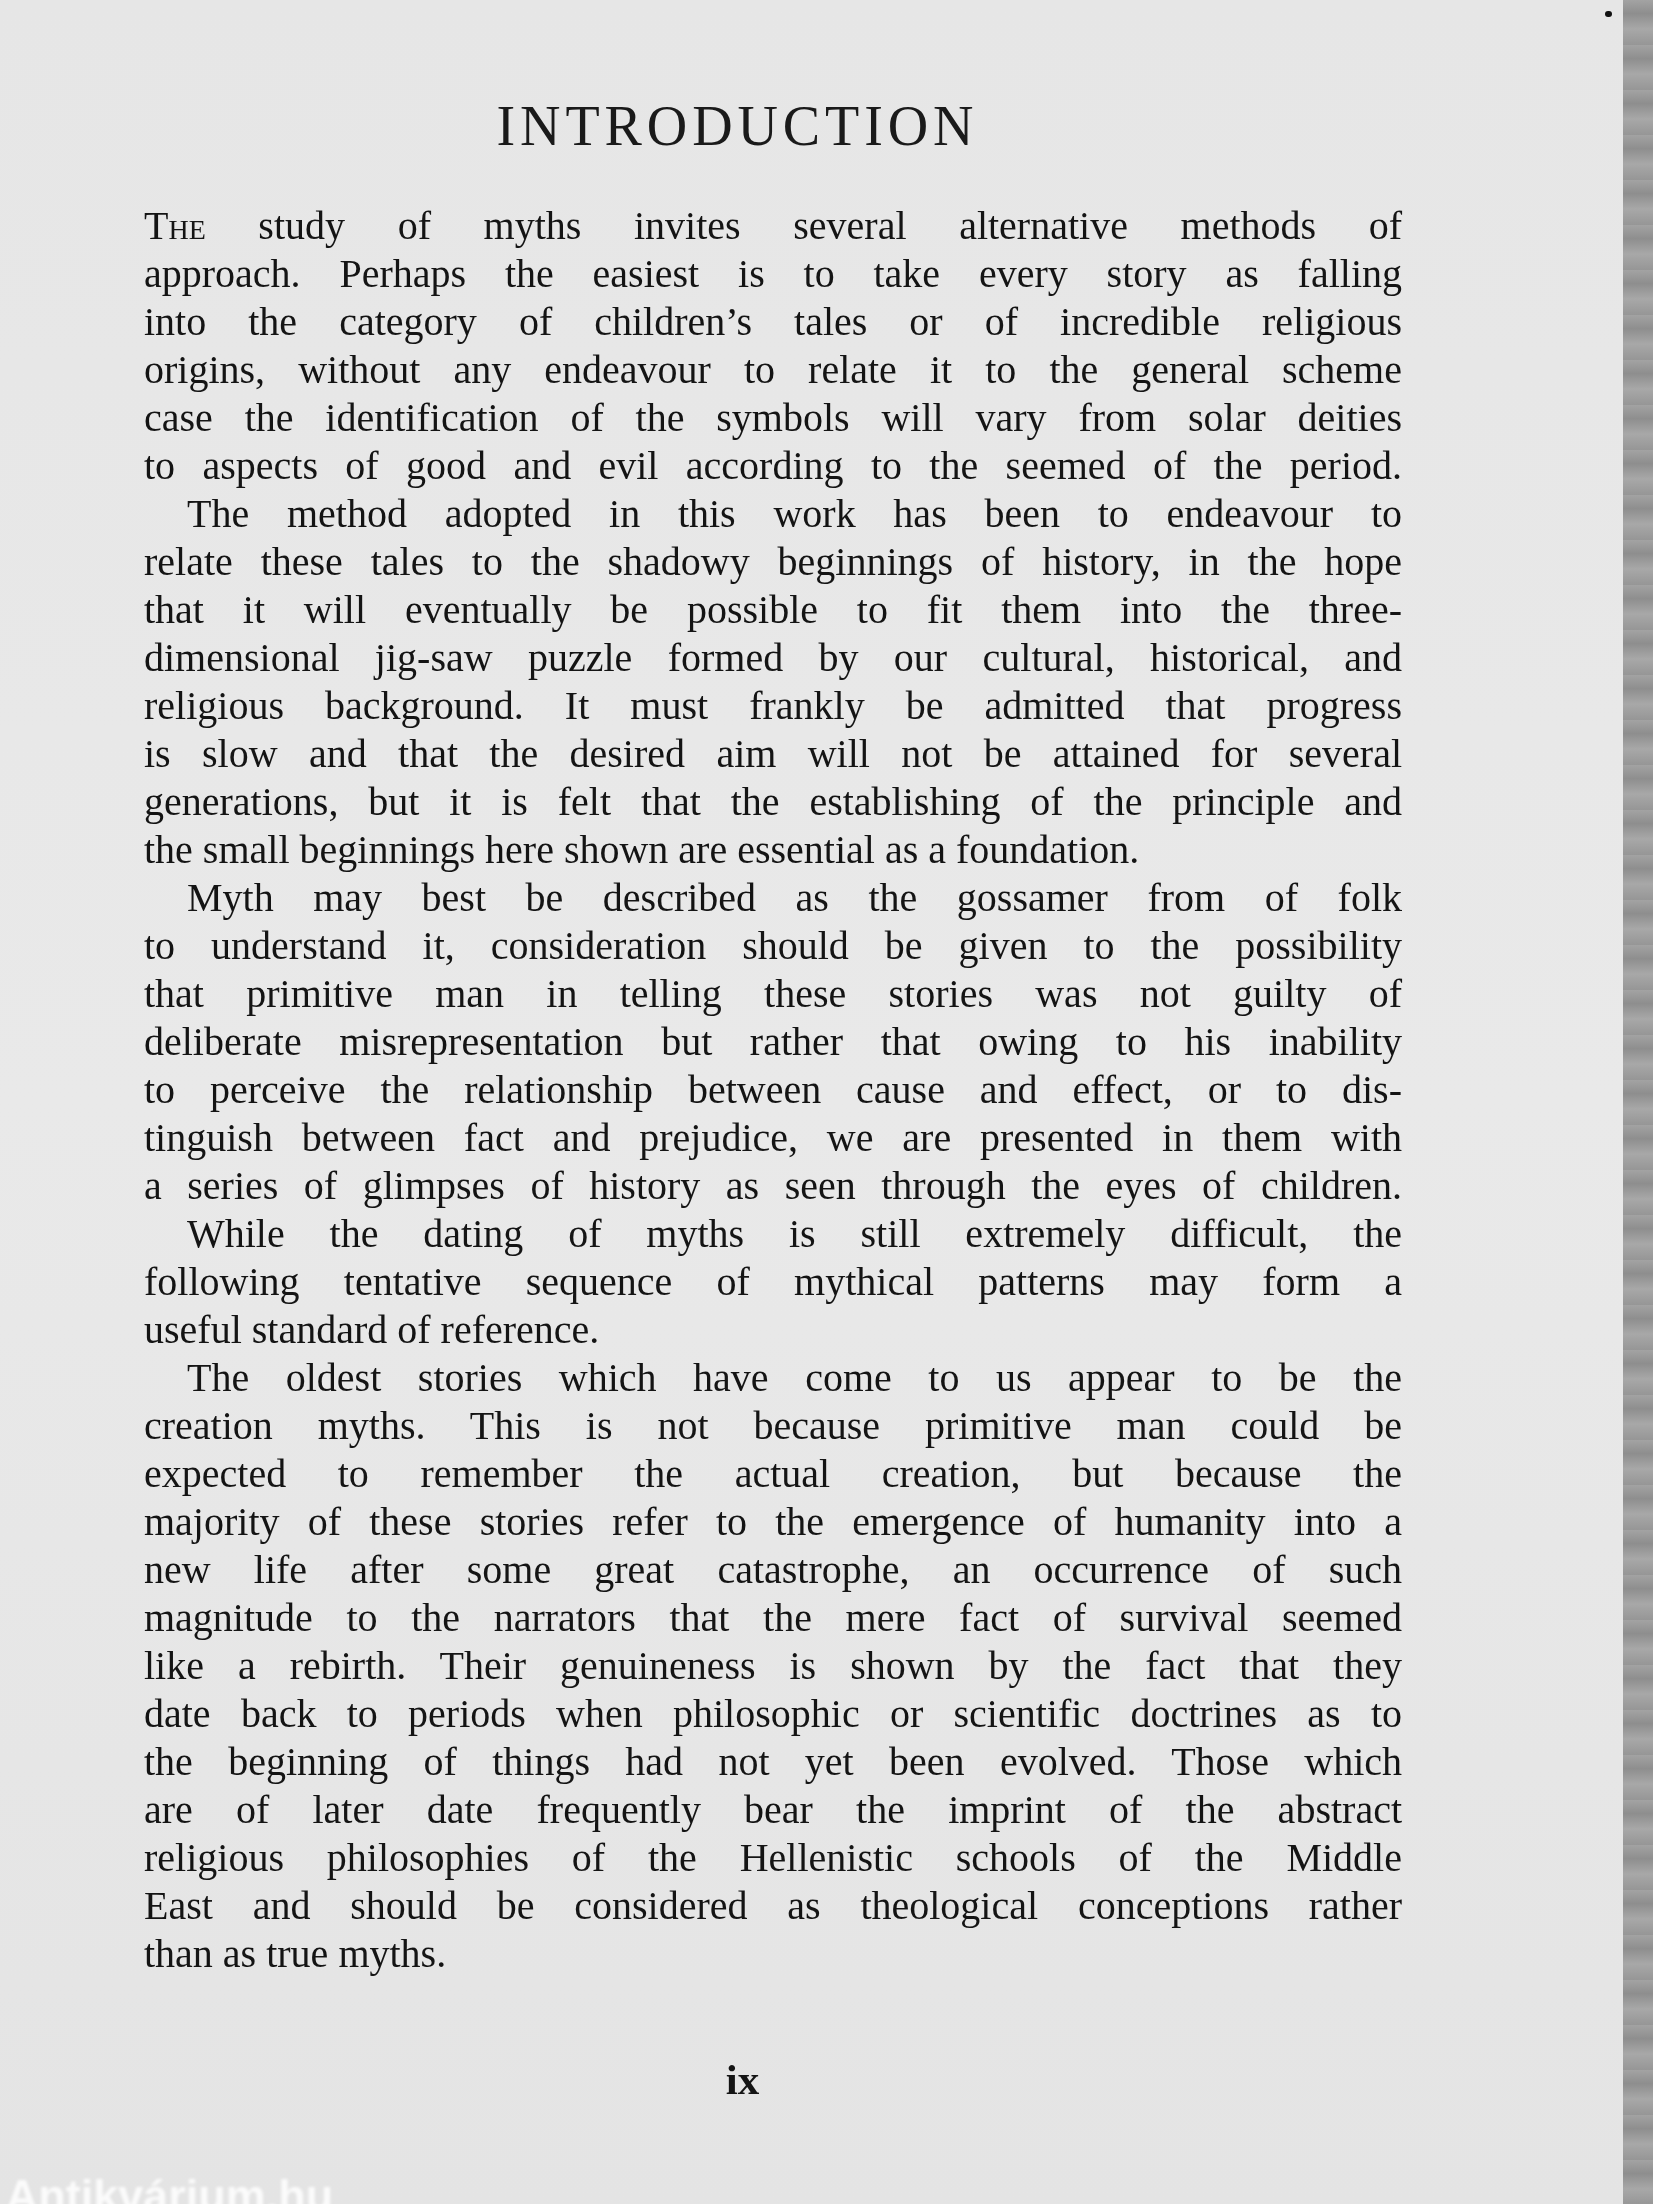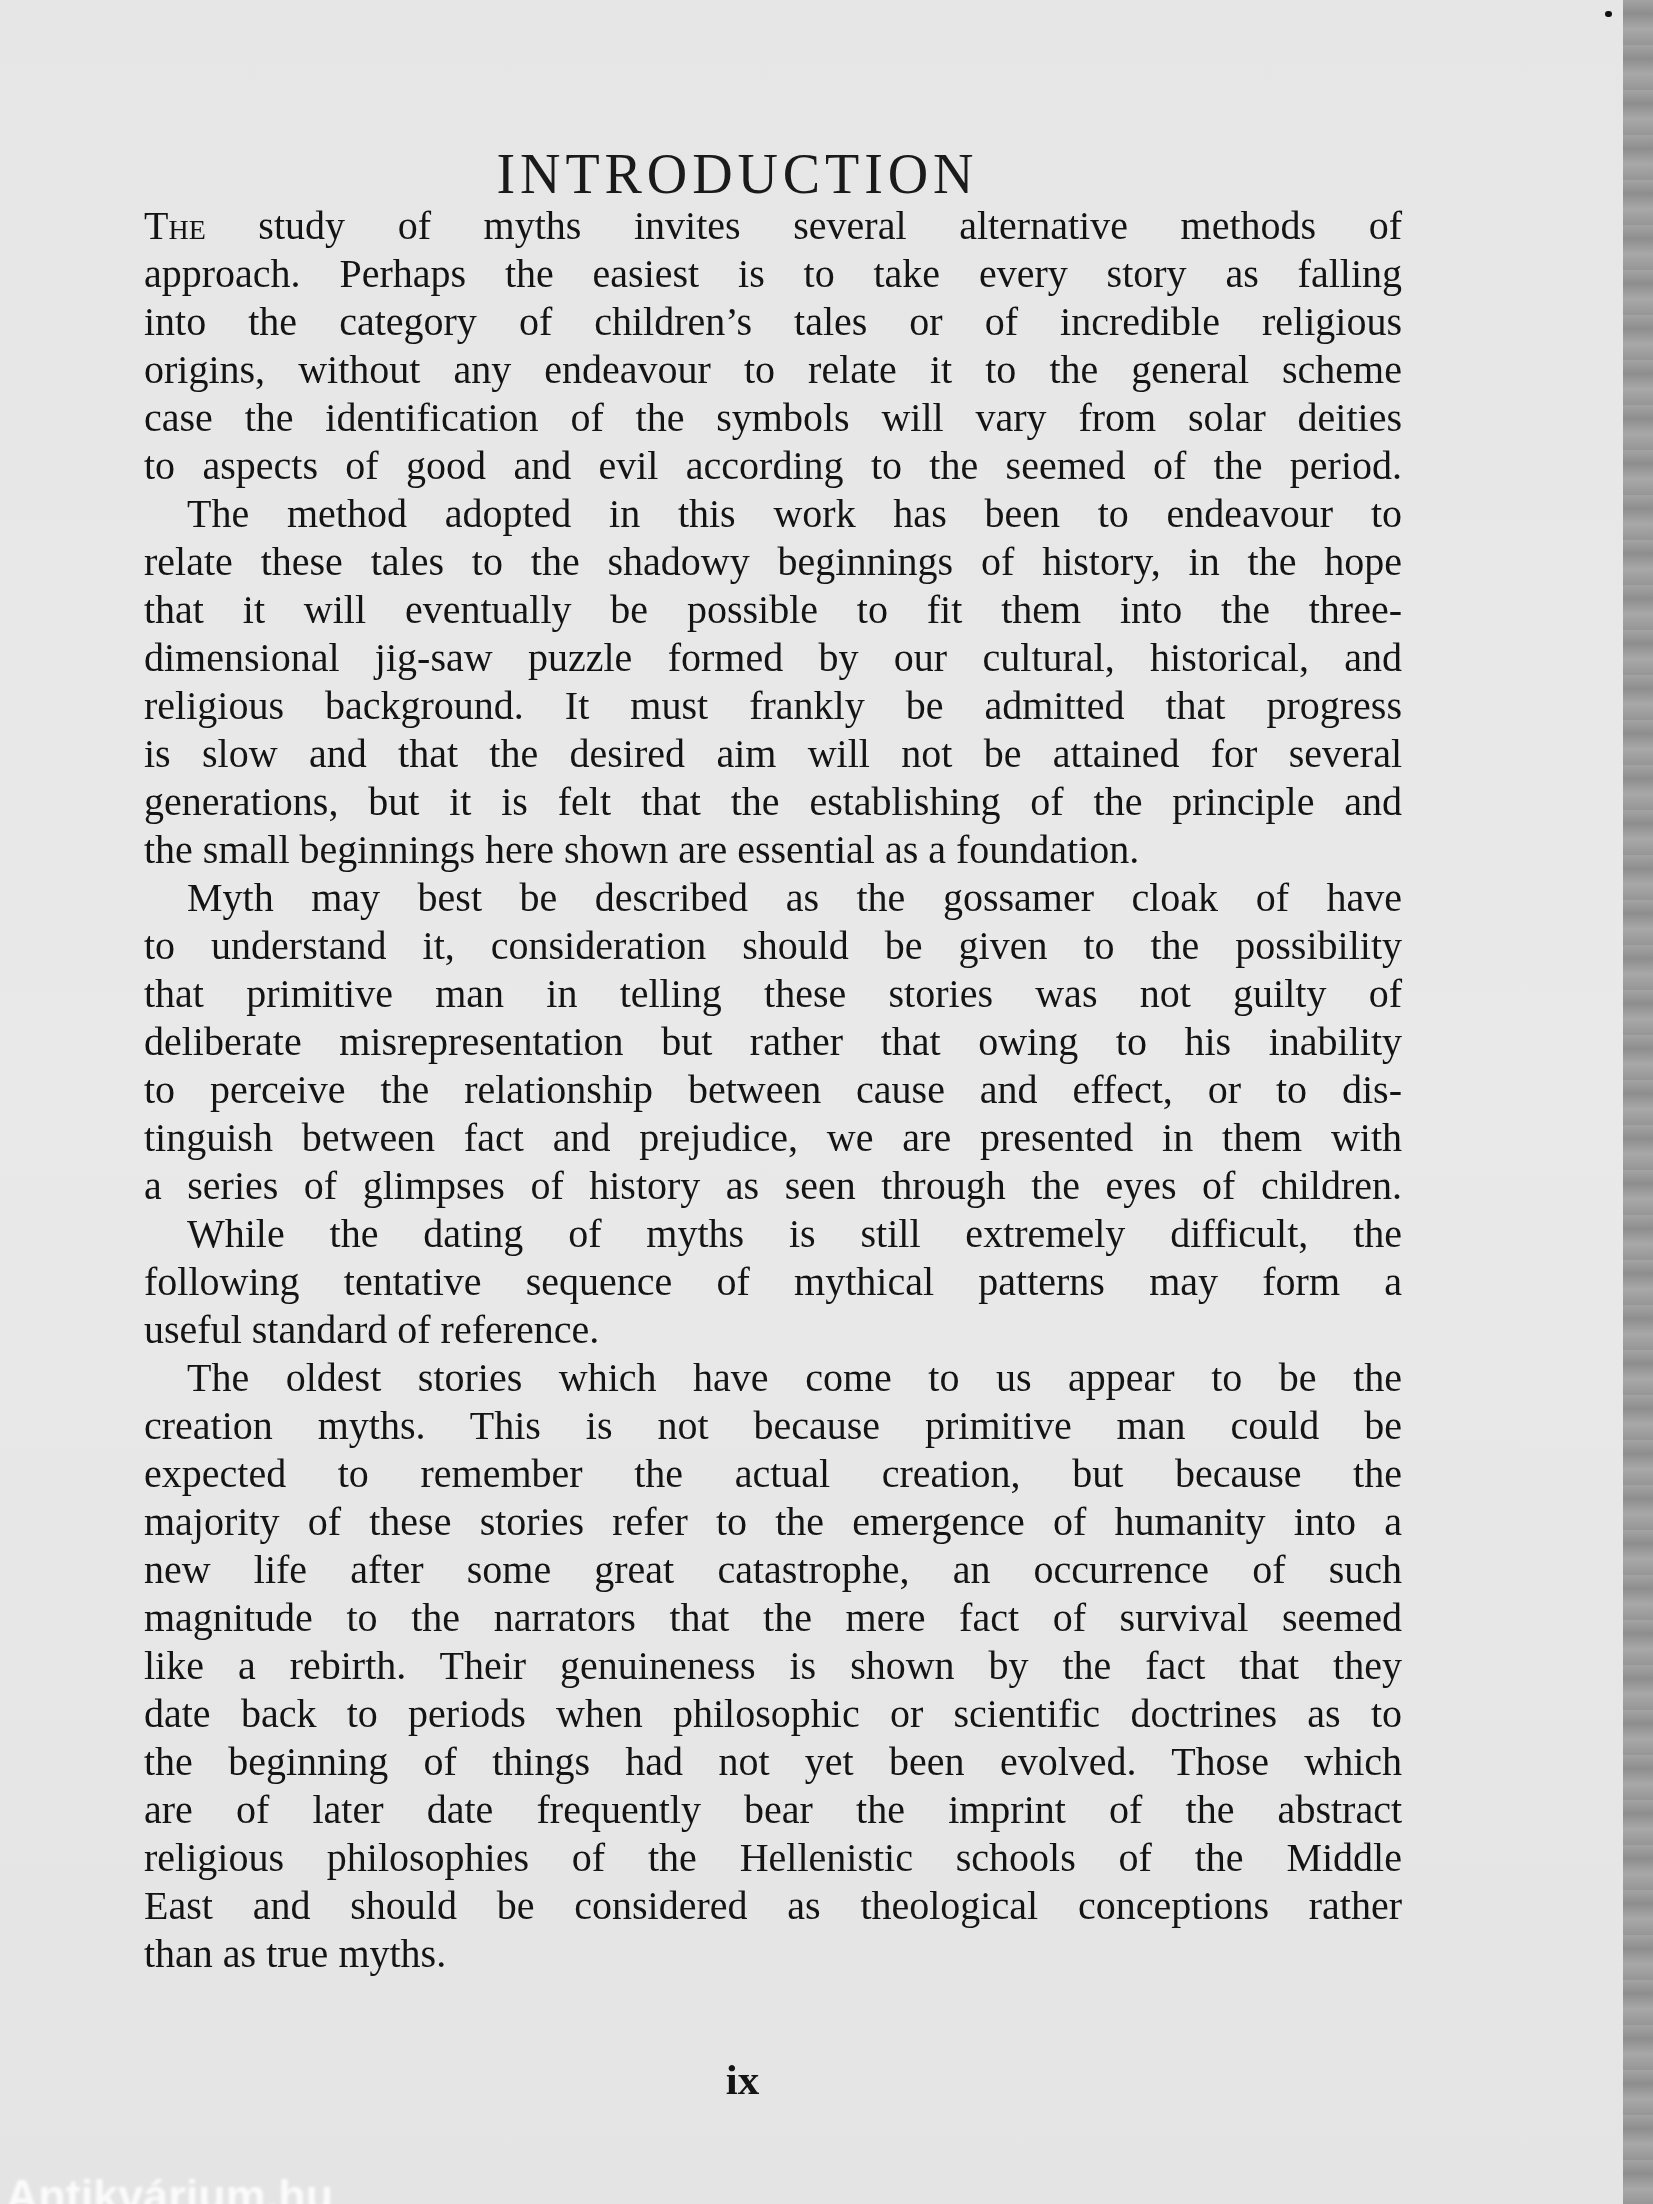--- a/index.html
+++ b/index.html
@@ -16,21 +16,21 @@
     position: absolute; left: 1623px; top: 0; width: 30px; height: 2205px;
     background: repeating-linear-gradient(180deg, #a3a3a3 0px, #8e8e8e 13.6px, #a8a8a8 29px, #969696 45px);
   }
   .dot {
     position: absolute; left: 1605px; top: 10.7px; width: 6.8px; height: 6.8px;
     border-radius: 50%; background: #111;
   }
   .title {
     position: absolute; left: 0; width: 1475px; top: 95px; text-align: center;
     font-family: "Liberation Serif", "DejaVu Serif", serif;
-    font-size: 56px; letter-spacing: 4.9px; color: #1a1a1a; line-height: 62px; margin-top: 48px;
+    font-size: 56px; letter-spacing: 4.9px; color: #1a1a1a; line-height: 62px;
   }
   .body-text {
     position: absolute; left: 115px; top: 202px; width: 1258px;
     font-family: "Liberation Serif", "DejaVu Serif", serif;
     font-size: 40px; line-height: 48px; color: #141414; margin-left: 29px;
   }
   .para { margin: 0; text-align: justify; text-align-last: left; }
   .line { display: block; text-align: justify; text-align-last: justify; white-space: nowrap; }
   .line.last { text-align-last: left; }
   .line.indent { padding-left: 43px; }
@@ -69,21 +69,21 @@
       <span class="line">relate these tales to the shadowy beginnings of history, in the hope</span>
       <span class="line">that it will eventually be possible to fit them into the three-</span>
       <span class="line">dimensional jig-saw puzzle formed by our cultural, historical, and</span>
       <span class="line">religious background.  It must frankly be admitted that progress</span>
       <span class="line">is slow and that the desired aim will not be attained for several</span>
       <span class="line">generations, but it is felt that the establishing of the principle and</span>
       <span class="line last">the small beginnings here shown are essential as a foundation.</span>
     </div>
 
     <div class="para">
-      <span class="line indent">Myth may best be described as the gossamer cloak of have</span>
+      <span class="line indent">Myth may best be described as the gossamer from of folk</span>
       <span class="line">to understand it, consideration should be given to the possibility</span>
       <span class="line">that primitive man in telling these stories was not guilty of</span>
       <span class="line">deliberate misrepresentation but rather that owing to his inability</span>
       <span class="line">to perceive the relationship between cause and effect, or to dis-</span>
       <span class="line">tinguish between fact and prejudice, we are presented in them with</span>
       <span class="line">a series of glimpses of history as seen through the eyes of children.</span>
     </div>
 
     <div class="para">
       <span class="line indent">While the dating of myths is still extremely difficult, the</span>

